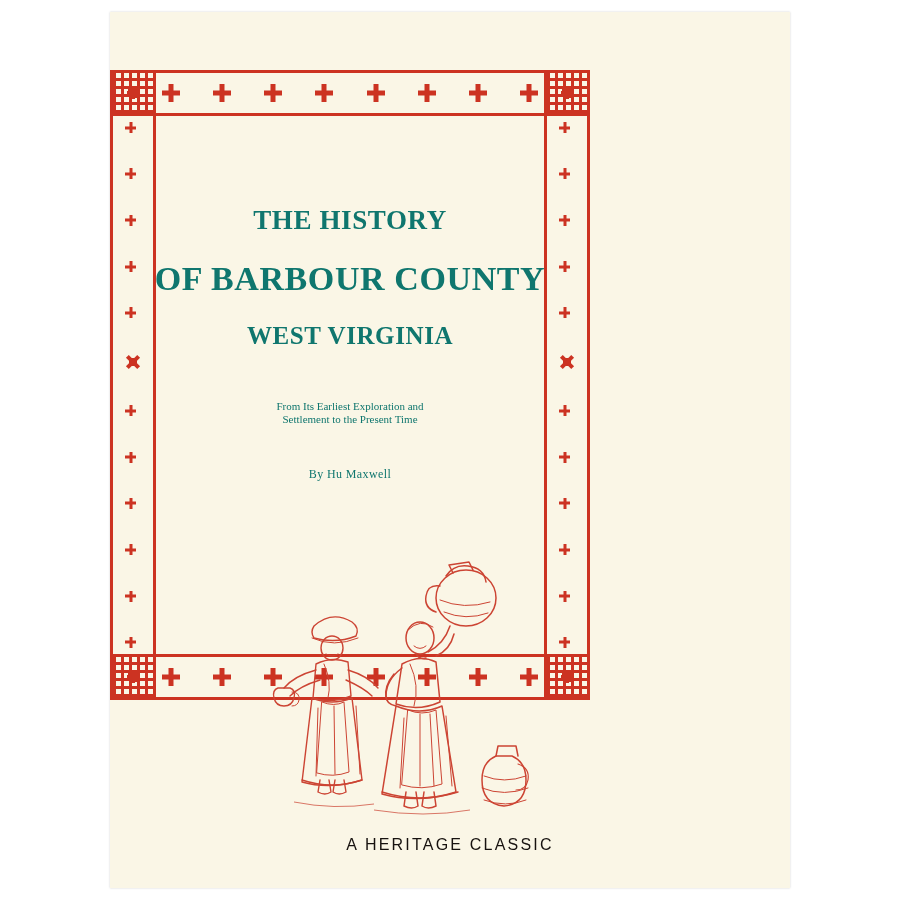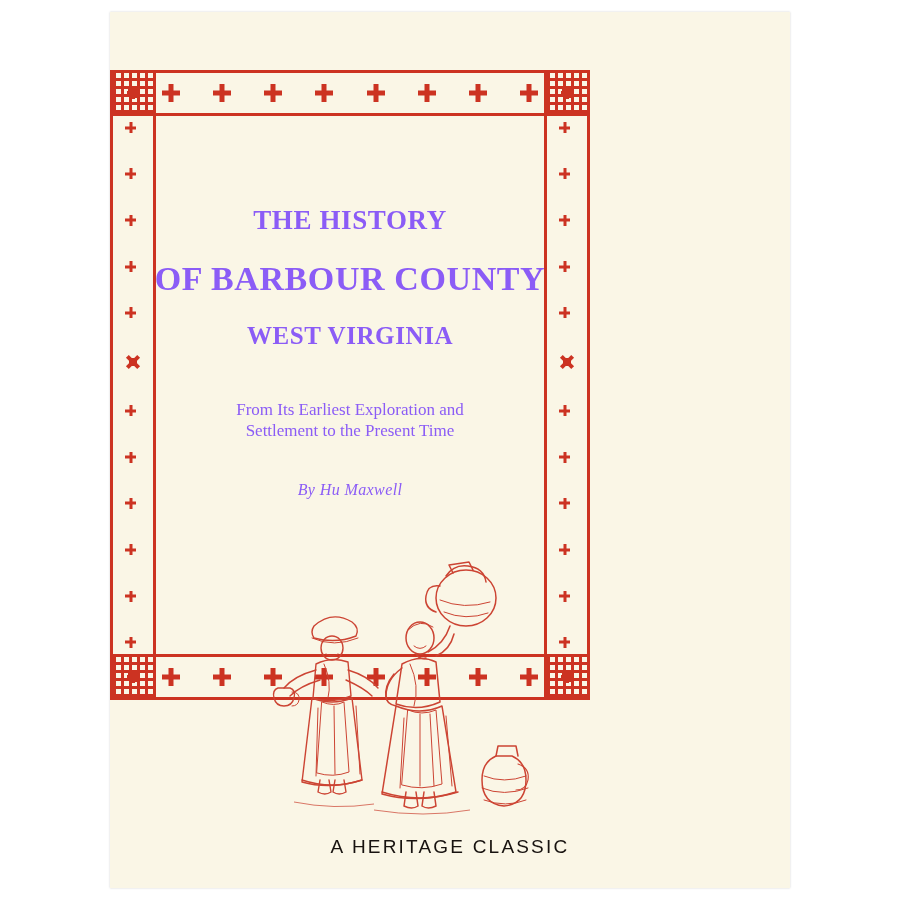--- a/index.html
+++ b/index.html
@@ -139,61 +139,60 @@
   }
   .star::after { transform: translate(-50%,-50%) rotate(-45deg); }
 
   
   .titleblock {
     position: absolute;
     left: 150px;
     top: 205px;
     width: 400px;
     text-align: center;
-    color: #8b5cf6;
+    color: #0f766e;
   }
   .title-line {
     font-size: 27px;
     letter-spacing: 0.6px;
     font-weight: 600;
     margin: 0 0 24px 0;
     white-space: nowrap;
   }
   .title-line.l2 { font-size: 34px; }
   .title-line.l3 { font-size: 25px; margin-bottom: 50px; }
 
   .subtitle {
-    font-size: 17px;
+    font-size: 11px;
     line-height: 1.22;
     margin: 0 0 40px 0;
   }
   .author {
-    font-size: 16px;
-    font-style: italic;
+    font-size: 12px;
     margin: 0;
     letter-spacing: 0.4px;
   }
 
   
   .illustration {
     position: absolute;
     left: 270px;
     top: 560px;
     width: 300px;
     height: 265px;
   }
 
   
   .imprint {
     position: absolute;
     left: 110px;
     top: 836px;
     width: 680px;
     text-align: center;
-    font-size: 19px;
+    font-size: 16px;
     letter-spacing: 2.2px;
     color: #17120f;
     font-family: "Liberation Sans", sans-serif;
   }
 </style>
 </head>
 <body>
 
 <div id="page">
 

